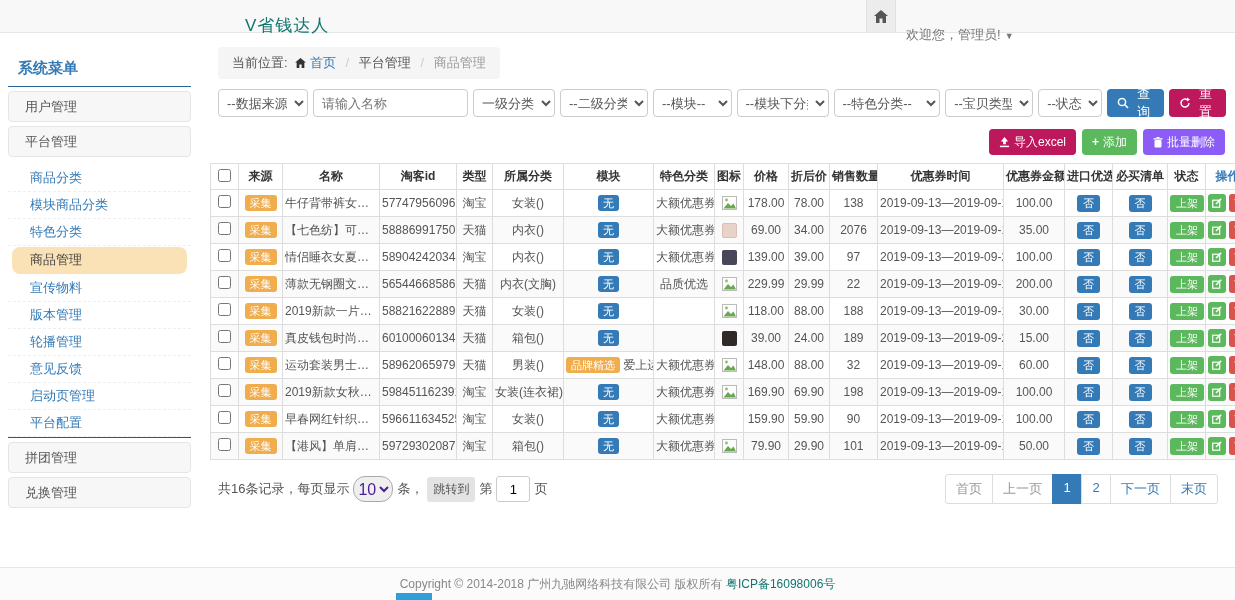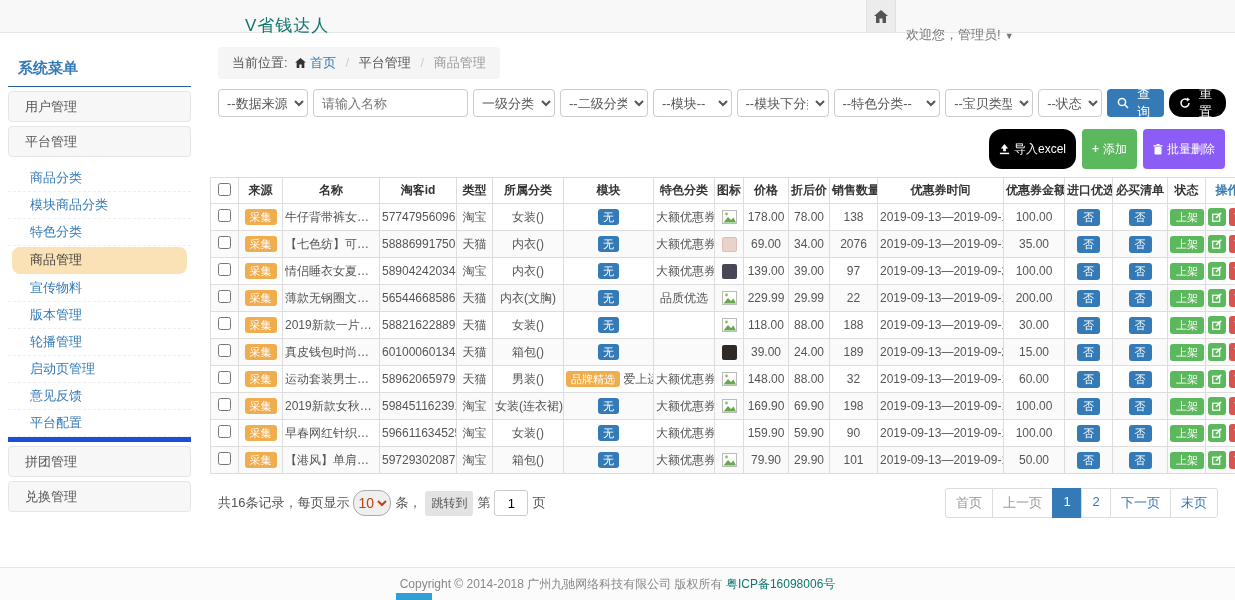--- a/index.html
+++ b/index.html
@@ -11,42 +11,42 @@
   .topbar { position:absolute; top:0; left:0; width:100%; height:33px; background:#f8f8f8; border-bottom:1px solid #e7e7e7; }
   .brand { position:absolute; left:245px; top:14px; font-size:17px; color:#0f766e; letter-spacing:1px; }
   .home-btn { position:absolute; left:866px; top:0; width:30px; height:32px; background:#ececec; border-left:1px solid #e0e0e0; border-right:1px solid #e0e0e0; display:flex; align-items:center; justify-content:center; cursor:pointer; }
   .welcome { position:absolute; left:906px; top:26px; font-size:13px; color:#777; cursor:pointer; }
   .welcome .caret { font-size:9px; color:#777; margin-left:4px; }
 
   
   .sidebar { position:absolute; left:8px; top:52px; width:183px; }
   .side-title { color:#337ab7; font-weight:bold; font-size:15px; padding:7px 10px 8px; border-bottom:1px solid #2a6496; margin-bottom:4px; }
   .side-group { height:31px; line-height:30px; background:#f7f7f7; border:1px solid #e5e5e5; border-radius:4px; padding-left:16px; color:#555; font-size:13px; margin-bottom:4px; cursor:pointer; }
-  .side-sub { background:#fff; border-bottom:5px solid #1d4ed8; margin-bottom:4px;margin-top:8px; }
+  .side-sub { background:#fff; border-bottom:1px solid #1d4ed8; margin-bottom:4px;margin-top:8px; }
   .side-sub-item { height:27px; line-height:26px; padding-left:22px; color:#337ab7; font-size:13px; border-bottom:1px dashed #efefef; cursor:pointer; white-space:nowrap; }
   .side-sub-item.active { background:#fbe2b6; border-radius:8px; color:#444; margin:1px 4px; border-bottom:none; padding-left:18px; }
 
   
   .main { position:absolute; left:210px; top:42px; width:1016px; }
   .breadcrumb { display:inline-block; background:#f5f5f5; border-radius:4px; padding:7px 14px; font-size:13px; margin:5px 0 10px 8px; color:#555; }
   .breadcrumb .bc-home { color:#337ab7; cursor:pointer; }
   .breadcrumb .sep { color:#ccc; margin:0 6px; }
   .breadcrumb .bc-last { color:#999; }
 
   .filters { display:flex; align-items:center; gap:5px; margin-left:8px; margin-bottom:12px; }
   .filters select { height:28px; border:1px solid #ccc; border-radius:4px; color:#555; font-size:13px; background:#fff; padding:0 4px; }
   .filters input[type=text] { height:28px; width:155px; border:1px solid #ccc; border-radius:4px; padding:0 8px; font-size:13px; color:#555; }
   .btn { display:inline-flex; align-items:center; gap:4px; border:none; border-radius:4px; color:#fff; font-size:13px; padding:0 10px; height:28px; cursor:pointer; }
   .btn-primary { background:#337ab7; }
-  .btn-info { background:#000000;border-radius:13px; }
+  .btn-info { background:#be185d; }
   .btn-success { background:#5cb85c; }
   .btn-danger { background:#8b5cf6;justify-content:center; }
 
   .toolbar { display:flex; justify-content:flex-end; gap:6px; padding:0 1px 8px 0; }
-  .toolbar .btn { height:40px; font-size:12px; }
+  .toolbar .btn { height:26px; font-size:12px; }
 
   
   table.grid { width:100%; border-collapse:collapse; table-layout:fixed; background:#fff; }
   table.grid th, table.grid td { border:1px solid #ddd; font-size:12px; text-align:center; padding:4px 2px; overflow:hidden; white-space:nowrap; color:#555; height:26px; }
   table.grid th { color:#333; font-weight:bold; background:#fff; }
   table.grid th.op-head { color:#337ab7; }
   table.grid tr:nth-child(even) td { background:#fafafa; }
   td.name-cell { text-overflow:ellipsis; }
   .badge { display:inline-block; color:#fff; font-size:11px; border-radius:3px; padding:2px 5px; line-height:12px; }
   .badge-orange { background:#f0ad4e; }
@@ -58,21 +58,21 @@
   .icon-btn.edit { background:#5cb85c; margin-right:3px; }
   .icon-btn.del { background:#d9534f; }
   .thumb { display:inline-block; width:15px; height:15px; border-radius:2px; vertical-align:middle; }
   .thumb.pink { background:#e9d2c8; border:1px solid #dcc0b4; }
   .thumb.dark { background:#474757; }
   .thumb.wallet { background:#2f2a27; }
 
   
   .pager-row { display:flex; justify-content:space-between; align-items:center; margin:14px 8px 0 8px; font-size:13px; color:#555; }
   .pager-left { display:flex; align-items:center; gap:4px; }
-  .pager-left select { height:26px; border:1px solid #aaa; border-radius:12px; font-size:14px; color:#c2410c; }
+  .pager-left select { height:26px; border:1px solid #aaa; border-radius:12px; font-size:16px; color:#4c1d95; }
   .jump-btn { background:#e3e3e3; border:none; border-radius:3px; padding:4px 6px; font-size:12px; color:#555; cursor:pointer; }
   .jump-input { width:34px; height:26px; border:1px solid #ccc; border-radius:3px; text-align:center; font-size:13px; }
   .pager-right { display:flex; }
   .page-item { min-width:30px; text-align:center; border:1px solid #ddd; background:#fff; padding:5px 10px; font-size:13px; color:#337ab7; cursor:pointer; margin-left:-1px; }
   .page-item.disabled { color:#999; cursor:default; }
   .page-item.active { background:#337ab7; border-color:#337ab7; color:#fff; }
   .page-item:first-child { border-radius:3px 0 0 3px; }
   .page-item:last-child { border-radius:0 3px 3px 0; }
 
   
@@ -107,22 +107,22 @@
         <div class="side-group">用户管理</div>
         <div class="side-group">平台管理</div>
         <div class="side-sub">
           <div class="side-sub-item">商品分类</div>
           <div class="side-sub-item">模块商品分类</div>
           <div class="side-sub-item">特色分类</div>
           <div class="side-sub-item active">商品管理</div>
           <div class="side-sub-item">宣传物料</div>
           <div class="side-sub-item">版本管理</div>
           <div class="side-sub-item">轮播管理</div>
+          <div class="side-sub-item">意见反馈</div>
           <div class="side-sub-item">启动页管理</div>
-          <div class="side-sub-item">意见反馈</div>
           <div class="side-sub-item">平台配置</div>
         </div>
         <div class="side-group">拼团管理</div>
         <div class="side-group">兑换管理</div>
       </div>
   </div>
 
   <div class="main">
 
     <div class="breadcrumb">

